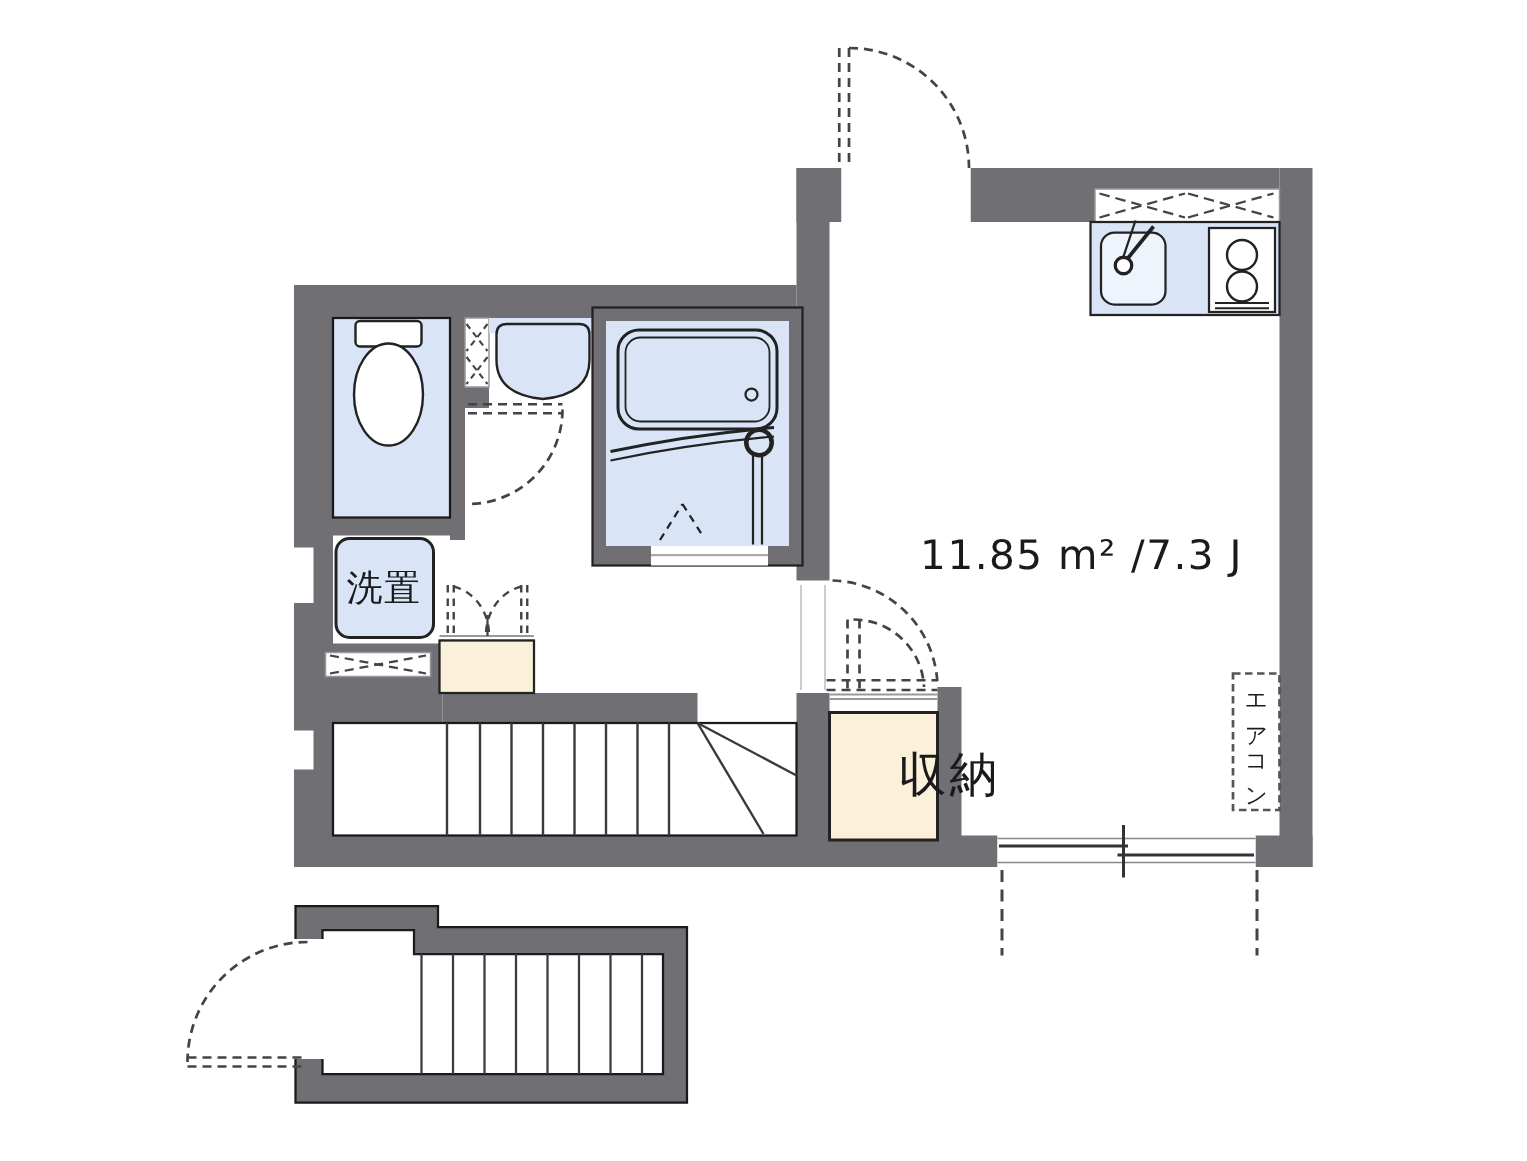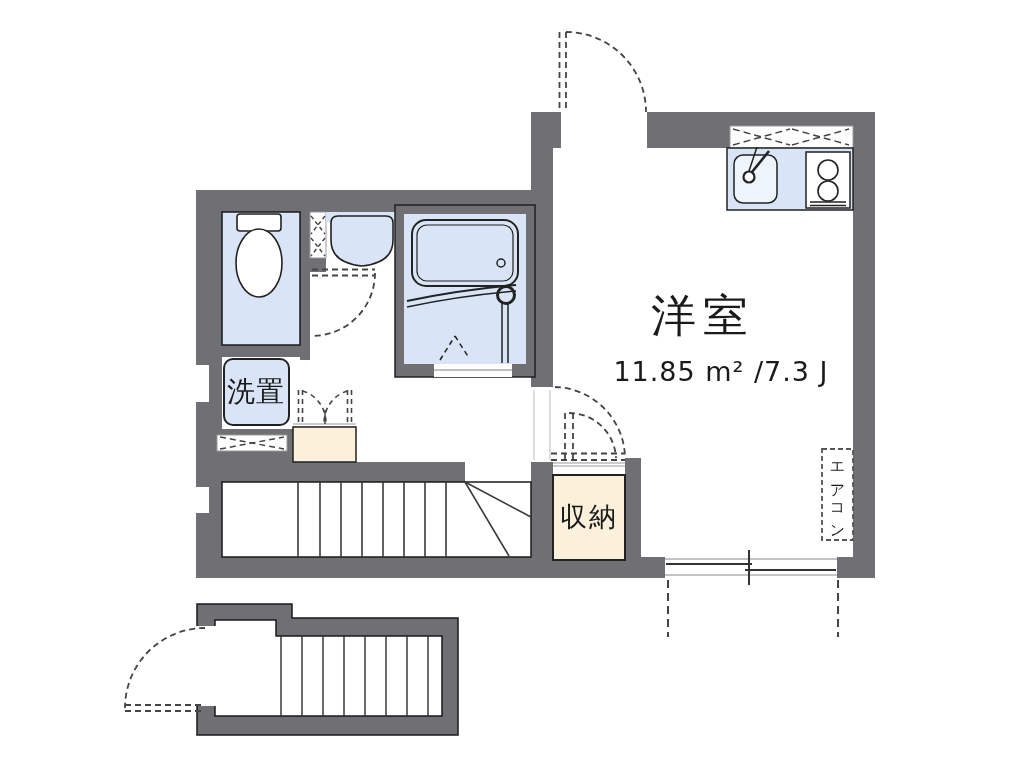--- a/index.html
+++ b/index.html
@@ -11,22 +11,22 @@
   }
   html,body{margin:0;padding:0;background:var(--background);}
   #stage{
     position:relative;width:1018px;height:774px;background:var(--background);
     font-family:"DejaVu Sans","Liberation Sans",sans-serif;color:#1a1a1a;overflow:hidden;
   }
   #plan-svg{position:absolute;left:0;top:0;}
   .lbl{position:absolute;transform:translate(-50%,-50%);white-space:nowrap;color:#1a1a1a;}
   .lbl-room{font-size:45px;letter-spacing:7px;}
   .lbl-area{font-size:27px;letter-spacing:1px;}
-  .lbl-laundry{font-size:28px;letter-spacing:1px;}
-  .lbl-storage{font-size:27px;letter-spacing:2px;}
+  .lbl-laundry{font-size:24px;letter-spacing:1px;}
+  .lbl-storage{font-size:32px;letter-spacing:2px;margin-left:44px;}
   .lbl-aircon{font-size:15px;writing-mode:vertical-rl;letter-spacing:3px;}
 </style>
 </head>
 <body>
 
 <div id="stage">
 
 <svg id="plan-svg" width="1018" height="774" viewBox="0 0 1018 774">
 
   <g style="fill:var(--wall)">
@@ -234,18 +234,17 @@
           <path d="M428,636 V716"></path>
     </g>
     <g fill="none" stroke="#444444" stroke-width="1.8" stroke-dasharray="6 4">
       <path d="M205,628 A80 80 0 0 0 125,708"></path>
       <path d="M125,705 H205"></path>
           <path d="M125,711 H205"></path>
     </g>
   </g>
 </svg>
 
-  <div class="lbl lbl-room" style="left:703px;top:316px;">洋室</div>
   <div class="lbl lbl-area" style="left:721px;top:371px;">11.85 m² /7.3 J</div>
   <div class="lbl lbl-laundry" style="left:256px;top:392px;">洗置</div>
   <div class="lbl lbl-storage" style="left:589px;top:517px;">収納</div>
   <div class="lbl lbl-aircon" style="left:837px;top:494px;">エアコン</div>
 </div>
 
 </body></html>

